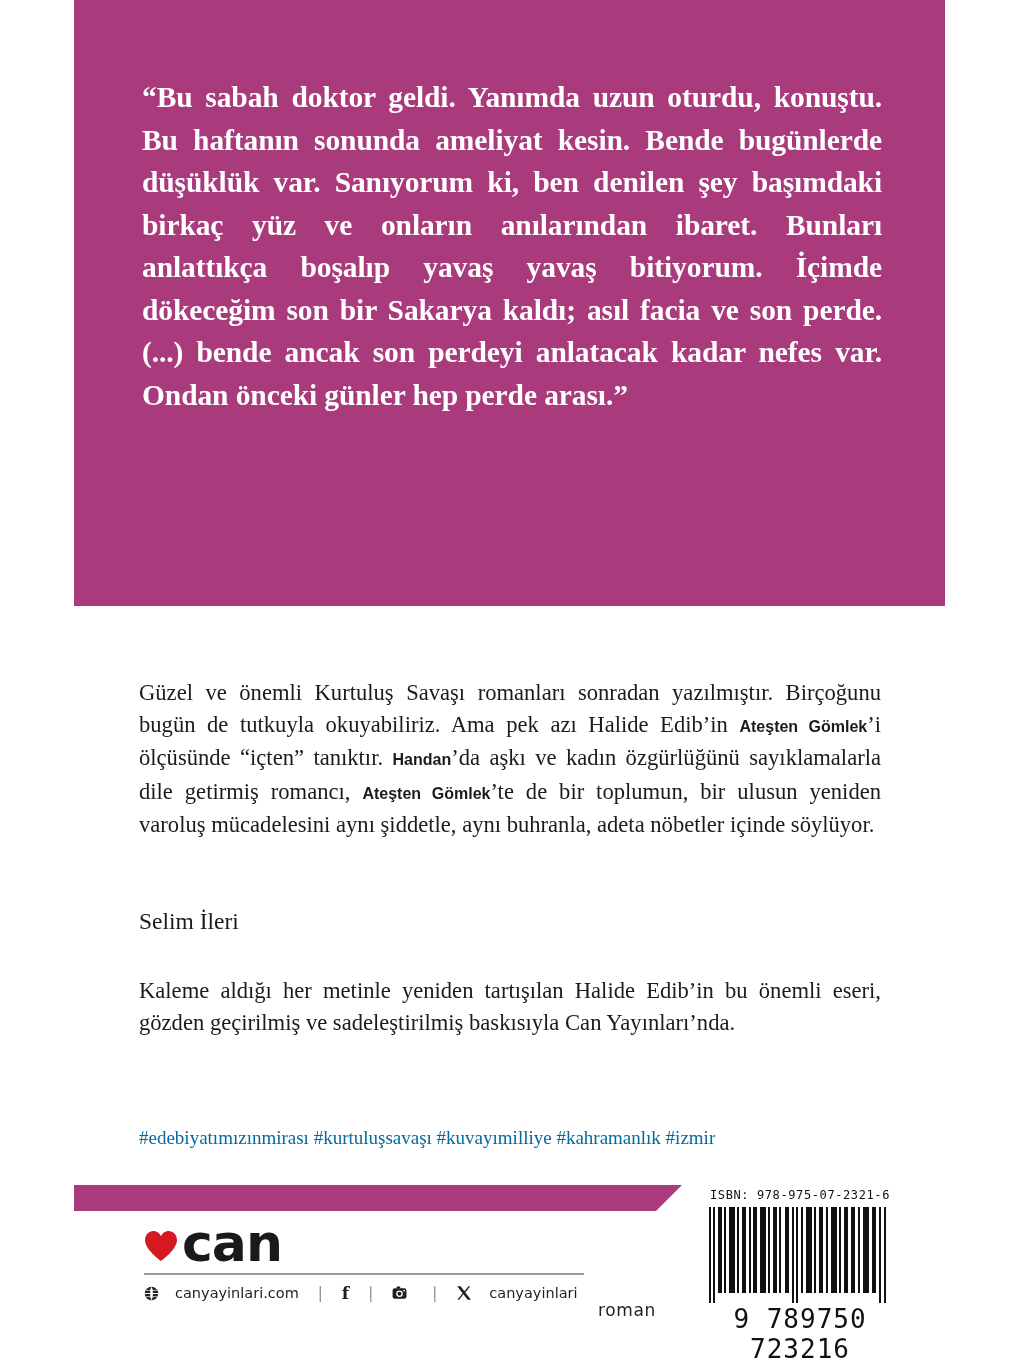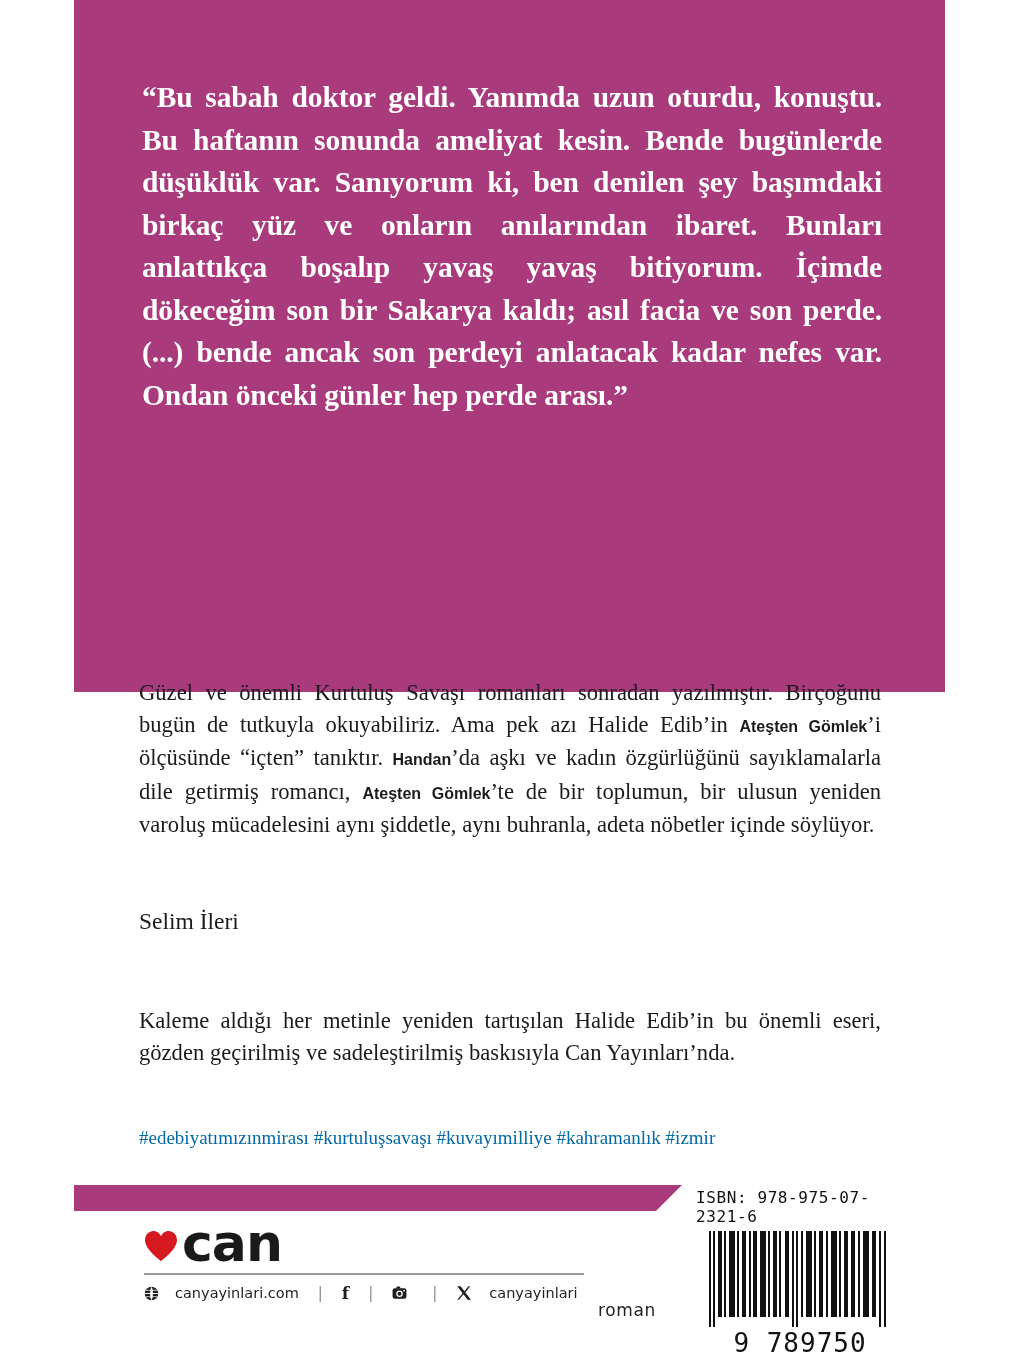--- a/index.html
+++ b/index.html
@@ -14,21 +14,21 @@
     font-family: "Liberation Serif", serif;
     overflow: hidden;
   }
 
   
   .quote-panel {
     position: absolute;
     left: 74px;
     top: 0;
     width: 871px;
-    height: 692px;
+    height: 606px;
     background: #A93A7C;
     box-sizing: border-box;
   }
   .quote-text {
     position: absolute;
     left: 68px;
     top: 76px;
     width: 740px;
     color: #ffffff;
     font-family: "Liberation Serif", serif;
@@ -60,21 +60,21 @@
 
   #blurb-paragraph { position: absolute; top: 677px; }
   #attribution {
     position: absolute;
     top: 906px;
     width: 742px;
     font-size: 23.5px;
     line-height: 30px;
     color: #1b1b1b;
   }
-  #edition-paragraph { position: absolute; top: 975px; margin-top: 30px; }
+  #edition-paragraph { position: absolute; top: 975px; }
   #hashtags {
     position: absolute;
     top: 1124px;
     font-size: 19px;
     line-height: 28px;
     color: #0369a1;
     text-align: left;
     white-space: nowrap;
   }
 
@@ -166,25 +166,25 @@
 
   
   .barcode-block {
     position: absolute;
     left: 696px;
     top: 1188px;
     width: 208px;
   }
   .isbn-line {
     font-family: "DejaVu Sans Mono", monospace;
-    font-size: 16px;
+    font-size: 12px;
     letter-spacing: 0.6px;
     color: #111;
     margin-bottom: 5px;
-    text-align: left;
+    text-align: center;
   }
   .barcode-bars {
     height: 96px;
     width: 186px;
     margin: 0 auto;
     display: block;
   }
   .barcode-digits {
     font-family: "DejaVu Sans Mono", monospace;
     font-size: 26px;

